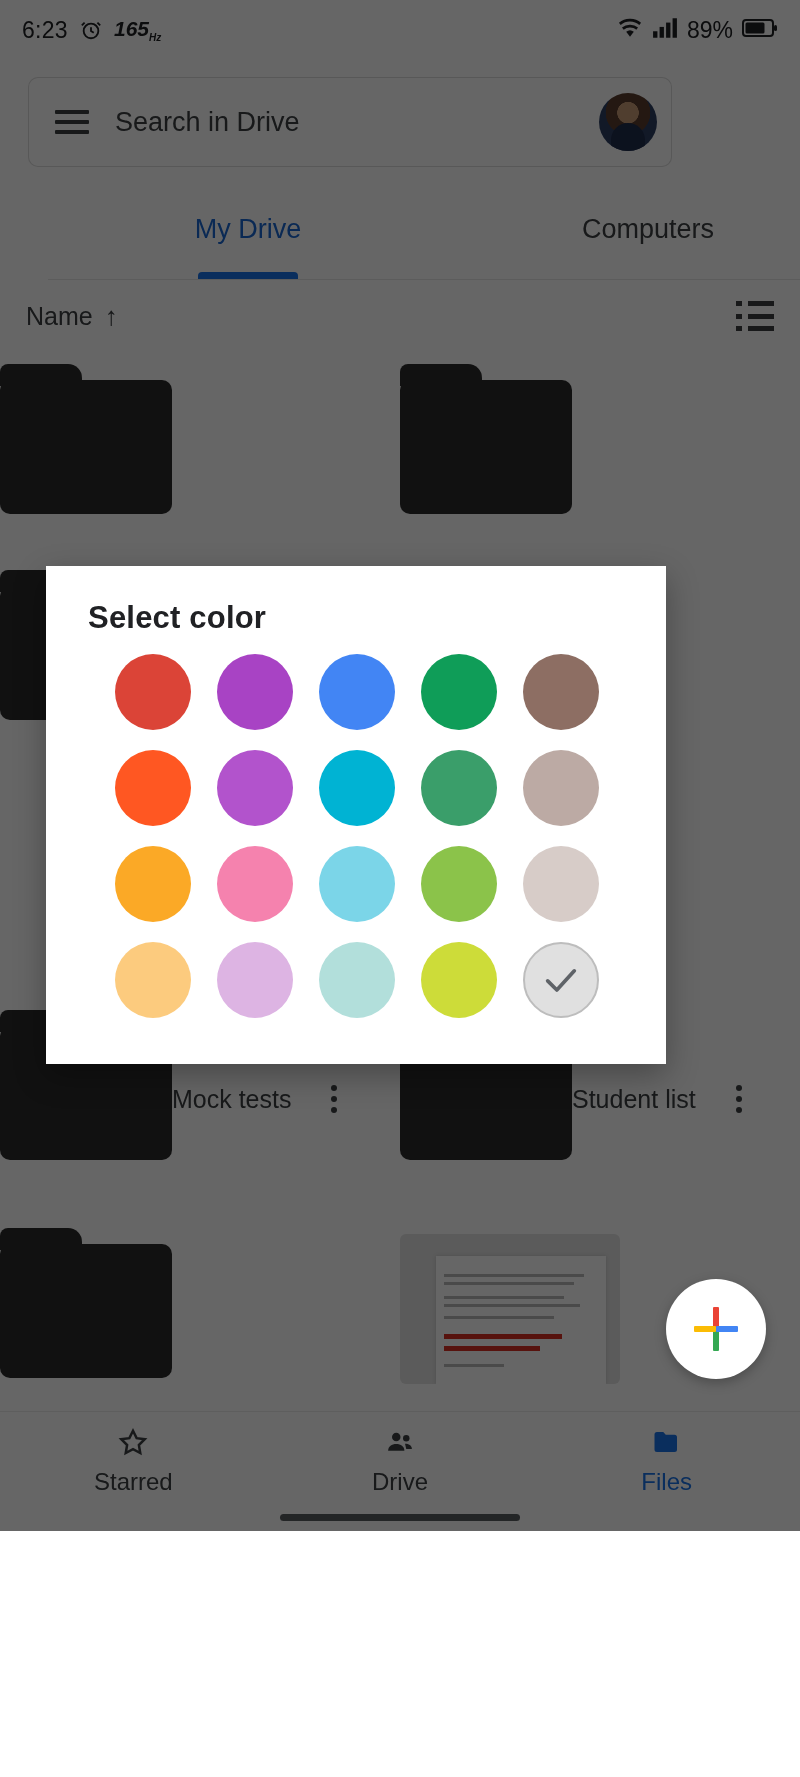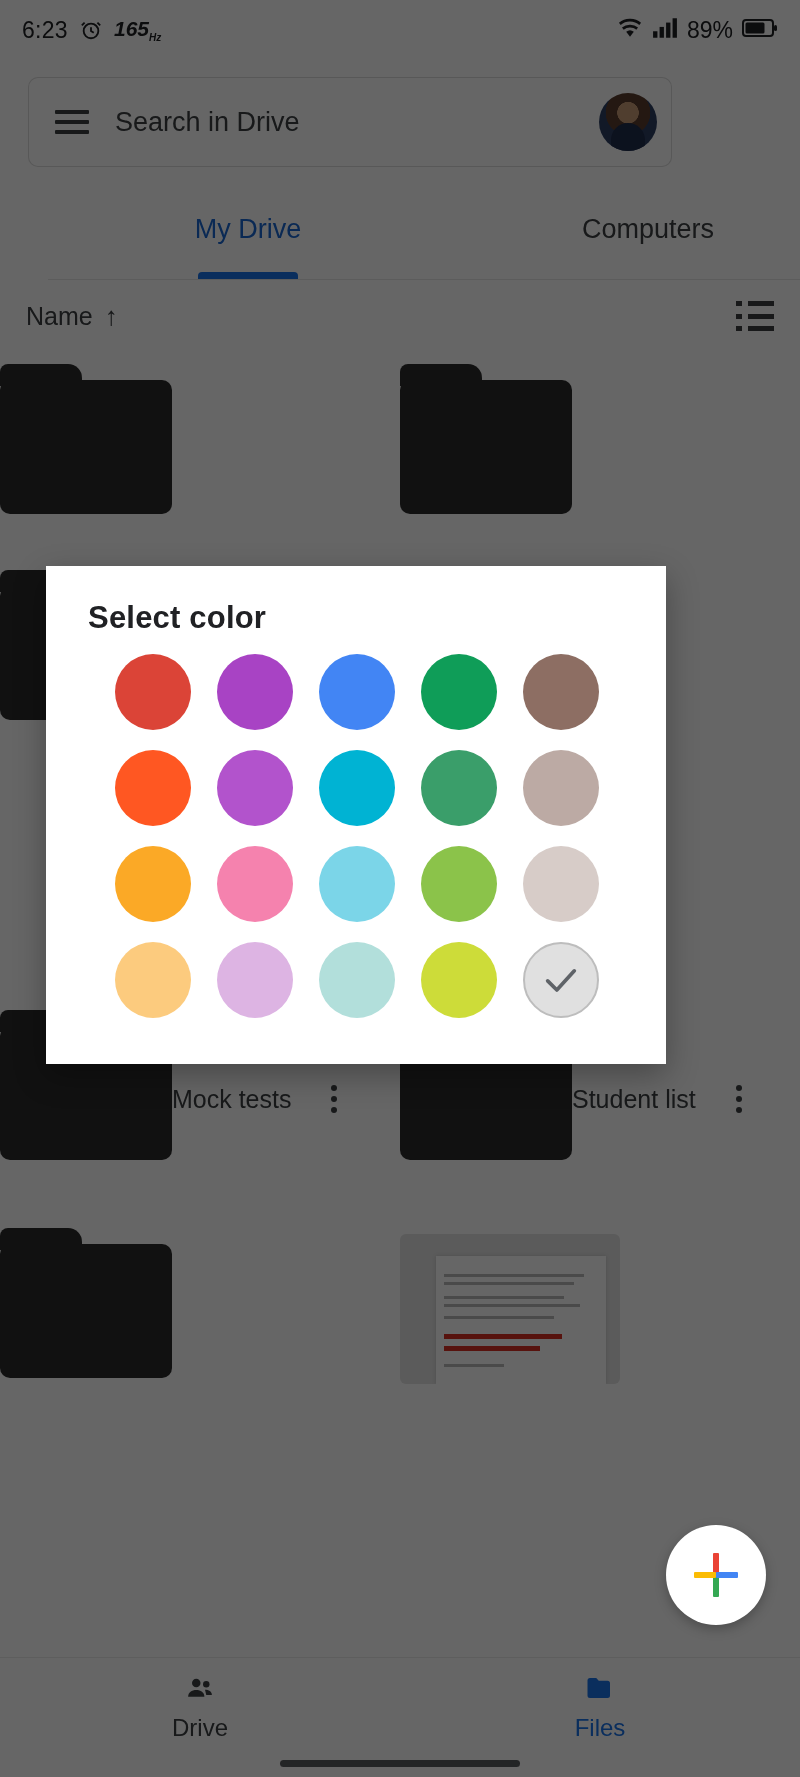--- a/index.html
+++ b/index.html
@@ -4,21 +4,21 @@
 <style>
   * { box-sizing: border-box; margin: 0; padding: 0; }
   html, body {
     width: 800px; height: 1777px;
     font-family: "Liberation Sans", sans-serif;
     background: #ffffff;
     overflow: hidden;
   }
   #screen {
     position: relative;
-    width: 800px; height: 1777px;
+    width: 800px; height: 1531px;
     background: #d946ef;
     overflow: hidden;
   }
 
   
   #app {
     position: absolute; inset: 0;
     background: #ffffff;
   }
   #scrim {
@@ -338,20 +338,28 @@
               <div class="docline redline" style="top:78px;width:118px"></div>
               <div class="docline redline" style="top:90px;width:96px"></div>
               <div class="docline" style="top:108px;width:60px"></div>
             </div>
           </div>
         </div>
       </div>
     </div>
 
     <div class="bottomnav">
+      <div class="navitem">
+        <span class="navicon">
+          <svg width="34" height="30" viewBox="0 0 24 24" fill="none" stroke="#3c4043" stroke-width="2">
+              <path d="M12 3l2.9 5.9 6.5.9-4.7 4.6 1.1 6.4L12 17.8 6.2 20.8l1.1-6.4L2.6 9.8l6.5-.9z"></path>
+            </svg>
+        </span>
+        <span>Starred</span>
+      </div>
       <div class="navitem">
         <span class="navicon">
           <svg width="34" height="30" viewBox="0 0 24 24" fill="#3c4043">
               <circle cx="9" cy="8" r="3.4"></circle>
               <circle cx="17" cy="9" r="2.6"></circle>
               <path d="M2.5 19c0-3.6 2.9-5.4 6.5-5.4s6.5 1.8 6.5 5.4z"></path>
               <path d="M16 13.3c3 0 5.5 1.4 5.5 4.3H17z"></path>
             </svg>
         </span>
         <span>Drive</span>

